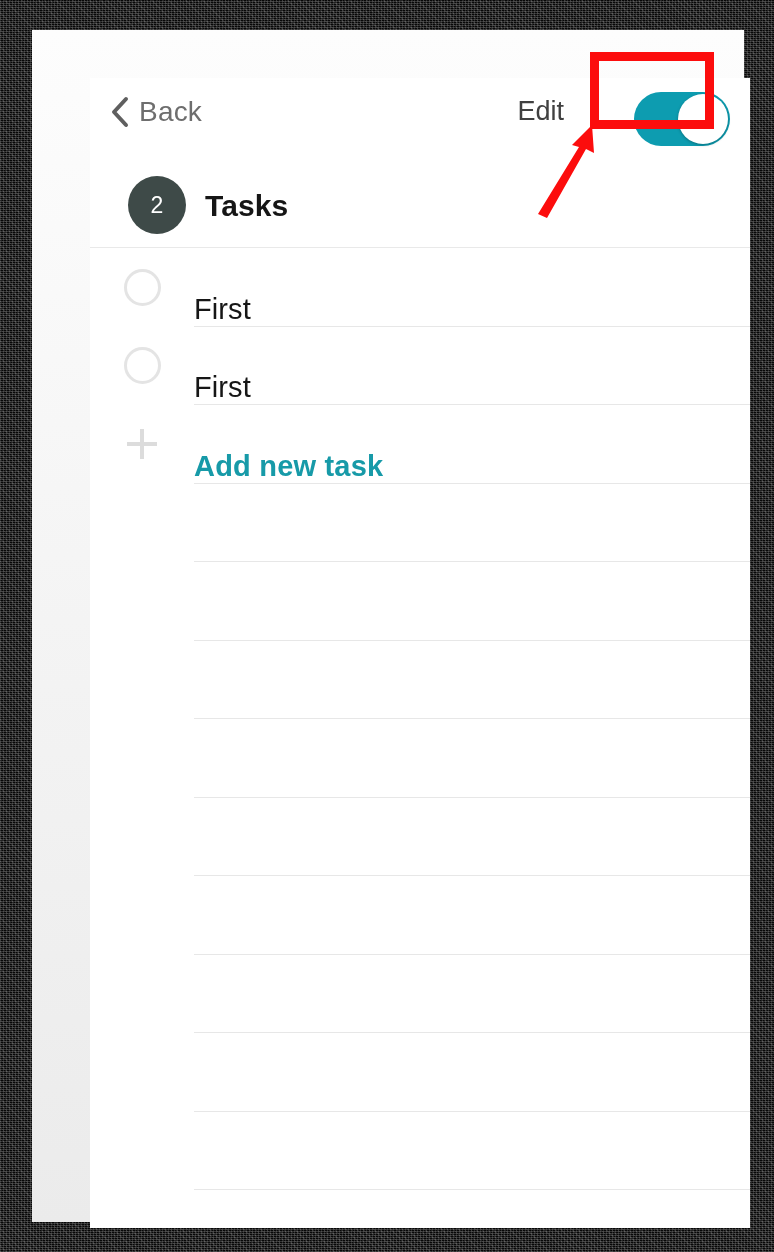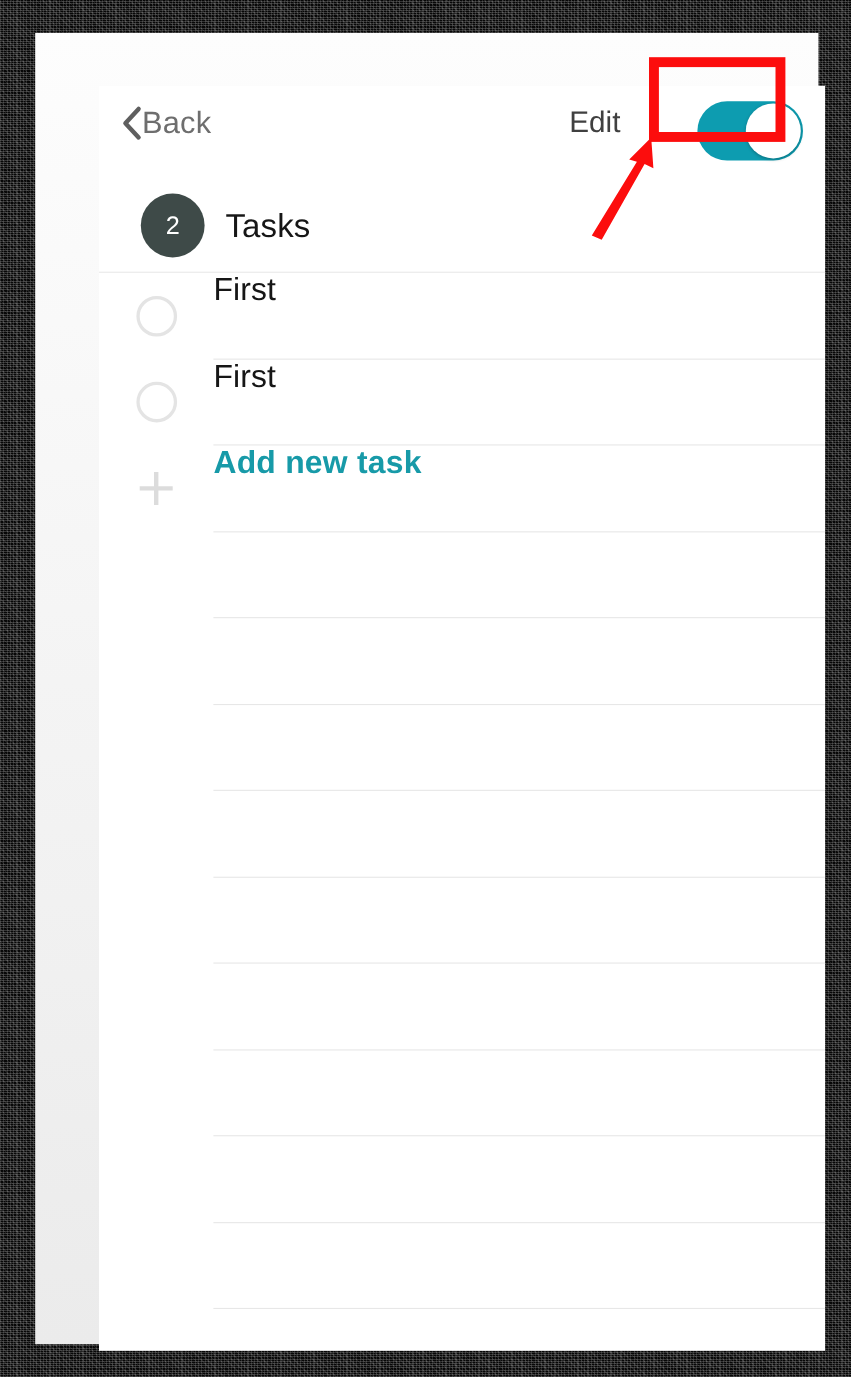--- a/index.html
+++ b/index.html
@@ -54,20 +54,21 @@
   .navbar {
     position: relative;
     height: 82px;
   }
   .back-btn {
     position: absolute;
     left: 12px;
     top: 12px;
     display: flex;
     align-items: center;
+    gap: 10px;
     padding: 6px 8px;
     cursor: pointer;
   }
   .chevron-left {
     width: 19px;
     height: 32px;
     flex: none;
   }
   .back-label {
     font-size: 28px;
@@ -128,21 +129,21 @@
     font-size: 23px;
     display: flex;
     align-items: center;
     justify-content: center;
   }
   .section-title {
     position: absolute;
     left: 115px;
     top: 29px;
     font-size: 30px;
-    font-weight: normal;
+    font-weight: bold;
     color: #161616;
     letter-spacing: .1px;
   }
   .full-rule {
     height: 1px;
     background: #e9e9e9;
     margin: 0;
   }
 
   
@@ -157,21 +158,21 @@
     width: 104px;
     flex: none;
     display: flex;
     align-items: center;
     justify-content: center;
   }
   .row-body {
     flex: 1 1 auto;
     align-self: stretch;
     display: flex;
-    align-items: flex-start;
+    align-items: flex-end;
     border-bottom: 1px solid #e7e7e7;
   }
   .row:last-child .row-body { border-bottom: 1px solid #e7e7e7; }
 
   .checkbox-circle {
     width: 37px;
     height: 37px;
     border-radius: 50%;
     border: 3px solid #e4e4e4;
     box-sizing: border-box;

